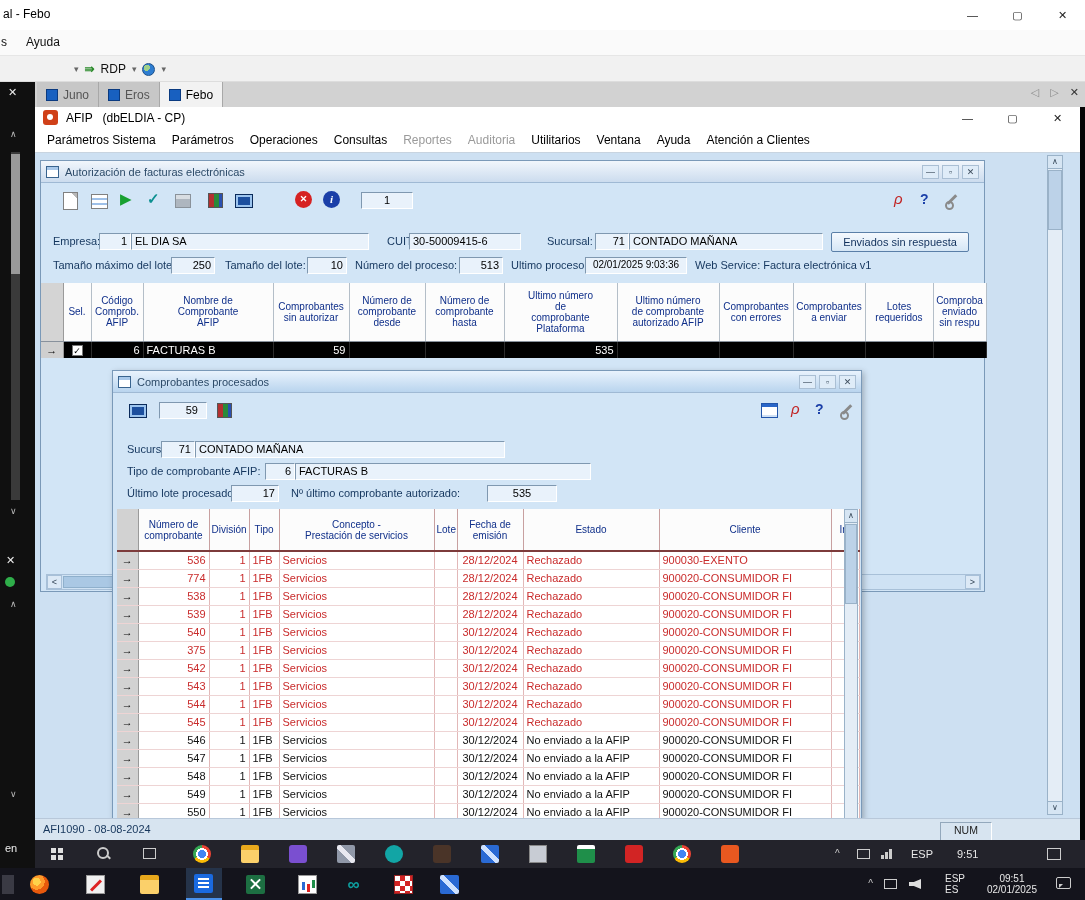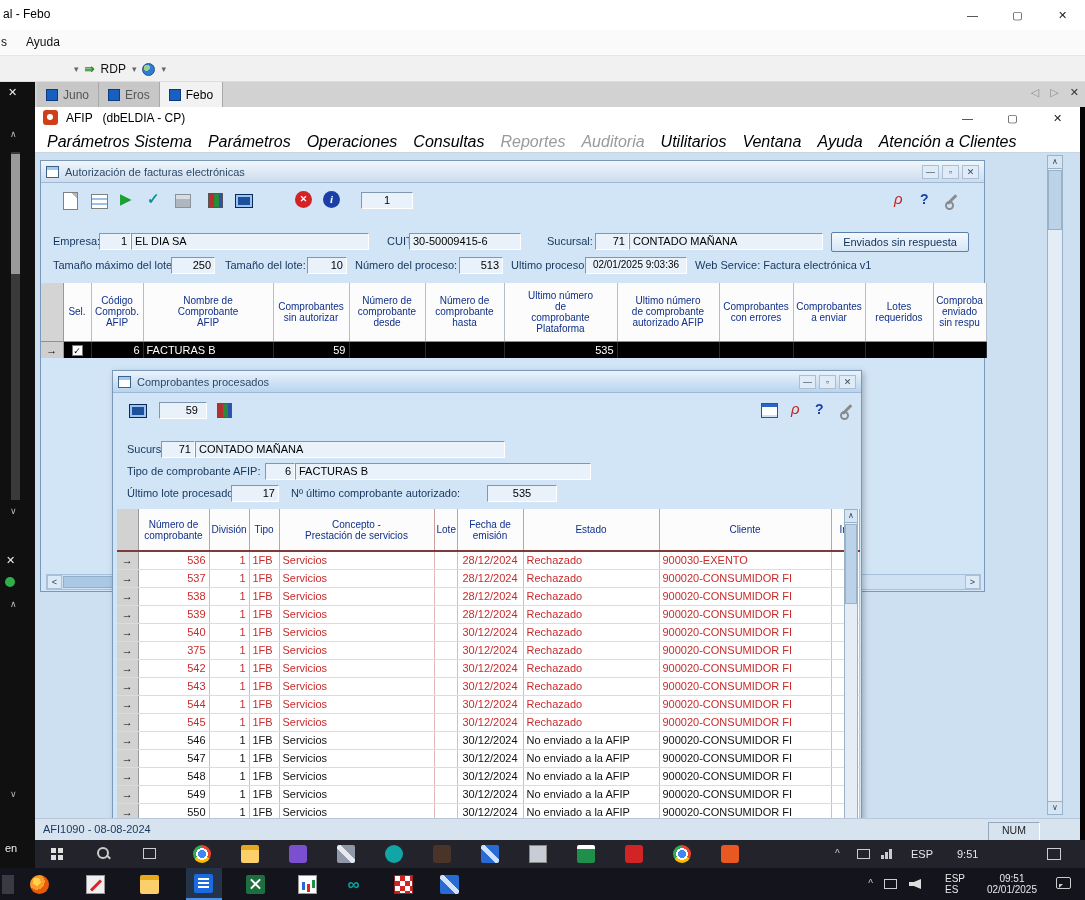--- a/index.html
+++ b/index.html
@@ -41,21 +41,21 @@
   .ls-lang { position:absolute; left:5px; top:760px; font-size:11px; color:#eee; }
 
   
   .afip-titlebar { left:35px; top:107px; width:1045px; height:22px; background:#fff; }
   .afip-ico { position:absolute; left:8px; top:3px; width:15px; height:15px; background:#d04018; border-radius:3px; }
   .afip-ico::after { content:""; position:absolute; left:4px; top:4px; width:6px; height:6px; border-radius:50%; background:#fff; }
   .afip-title { position:absolute; left:31px; top:4px; font-size:12px; color:#000; white-space:pre; }
   .afip-controls { position:absolute; right:0; top:0; height:22px; display:flex; }
   .ac-btn { width:45px; height:22px; text-align:center; line-height:22px; font-size:11px; color:#222; }
   .afip-menubar { left:35px; top:129px; width:1045px; height:24px; background:#fff; border-bottom:1px solid #c8d4e0; padding-left:4px; }
-  .afip-menu-item { display:inline-block; padding:4px 8px; font-size:16px; color:#000;font-style:italic; }
+  .afip-menu-item { display:inline-block; padding:4px 8px; font-size:12px; color:#000; }
   .afip-menu-item.disabled { color:#9a9a9a; }
 
   .mdi { left:35px; top:153px; width:1045px; height:665px; background:#cde0f2; overflow:hidden; }
   .right-black { left:1080px; top:107px; width:5px; height:733px; background:#050505; }
 
   
   .win { position:absolute; background:#d2e5f6; border:1px solid #7a99b8; }
   .wtitle { position:absolute; left:0; top:0; right:0; height:22px; display:flex; align-items:center; border-bottom:1px solid #9fb9d4; }
   .wtitle.inactive { background:linear-gradient(#f1f6fc,#ccdcee); }
   .wtitle.active { background:linear-gradient(#e9f3fd,#b9d4ee); }
@@ -116,21 +116,21 @@
   .hscroll { position:absolute; background:#cfe2f4; border:1px solid #a8c0d8; }
   .hs-btn { position:absolute; top:0; width:15px; height:14px; background:#dce9f6; border:1px solid #a8c0d8; font-size:9px; color:#345; text-align:center; line-height:13px; }
   .hs-thumb { position:absolute; left:16px; top:1px; height:12px; background:#aac8e4; border:1px solid #8fb0cc; }
   .vscroll { position:absolute; background:#e4edf6; border:1px solid #9ab2c8; }
   .vs-btn { width:12px; height:13px; background:#d6e5f3; border-bottom:1px solid #9ab2c8; font-size:8px; color:#345; text-align:center; line-height:12px; }
   .vs-thumb { position:absolute; left:0; top:14px; width:12px; height:80px; background:#bcd2e8; border:1px solid #9ab2c8; }
 
   
   .statusbar { left:35px; top:818px; width:1045px; height:22px; background:#d7e4f0; border-top:1px solid #b8c8da; }
   .sb-text { position:absolute; left:8px; top:4px; font-size:11px; color:#16365c; }
-  .sb-num { position:absolute; left:953px; top:3px; width:52px; height:24px; border:1px solid; border-color:#93a8bc #fff #fff #93a8bc; font-size:10.5px; color:#222; text-align:center; line-height:14px; }
+  .sb-num { position:absolute; left:905px; top:3px; width:52px; height:24px; border:1px solid; border-color:#93a8bc #fff #fff #93a8bc; font-size:10.5px; color:#222; text-align:center; line-height:14px; }
 
   
   .rtaskbar { left:35px; top:840px; width:1050px; height:28px; background:#23232b; }
   .htaskbar { left:0; top:868px; width:1085px; height:32px; background:#14141c; }
   .tb-ico { position:absolute; top:5px; width:18px; height:18px; }
   .htb-ico { position:absolute; top:7px; width:19px; height:19px; }
   .ico-chrome { border-radius:50%; background:radial-gradient(circle at center,#4285f4 0 4px,#fff 4px 6px,transparent 6px),conic-gradient(#ea4335 0 33%,#fbbc05 0 66%,#34a853 0); }
   .ico-folder { background:linear-gradient(#e8a81c 0 5px,#fbd06a 5px); border-radius:2px; }
   .ico-purple { background:#7a4fd0; border-radius:3px; }
   .ico-pen { background:linear-gradient(45deg,#9098a8 40%,#e8e8f0 40% 60%,#9098a8 60%); border-radius:2px; }
@@ -442,21 +442,21 @@
               <td class="c-tipo">1FB</td>
               <td class="c-conc">Servicios</td>
               <td class="c-lote"></td>
               <td class="c-fec">28/12/2024</td>
               <td class="c-est">Rechazado</td>
               <td class="c-cli">900030-EXENTO</td>
               <td class="c-im"></td>
             </tr>
             <tr class="row-rejected">
               <td class="ind">→</td>
-              <td class="c-num">537</td>
+              <td class="c-num">774</td>
               <td class="c-div">1</td>
               <td class="c-tipo">1FB</td>
               <td class="c-conc">Servicios</td>
               <td class="c-lote"></td>
               <td class="c-fec">28/12/2024</td>
               <td class="c-est">Rechazado</td>
               <td class="c-cli">900020-CONSUMIDOR FI</td>
               <td class="c-im"></td>
             </tr>
             <tr class="row-rejected">

